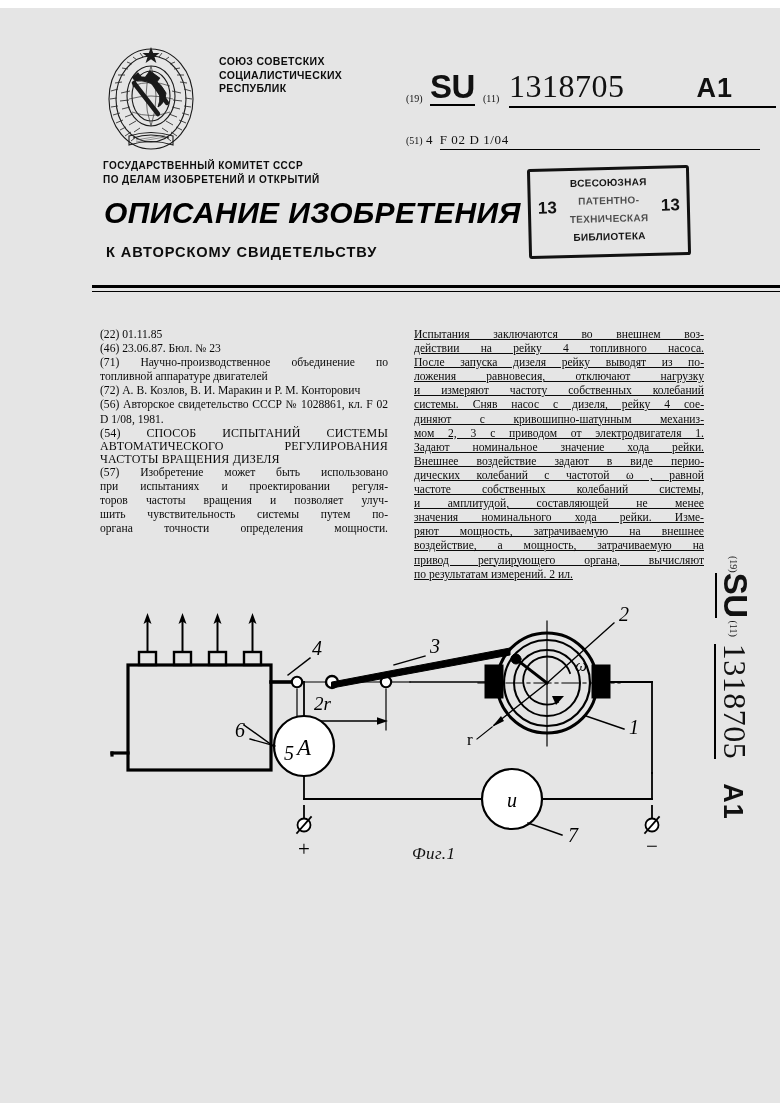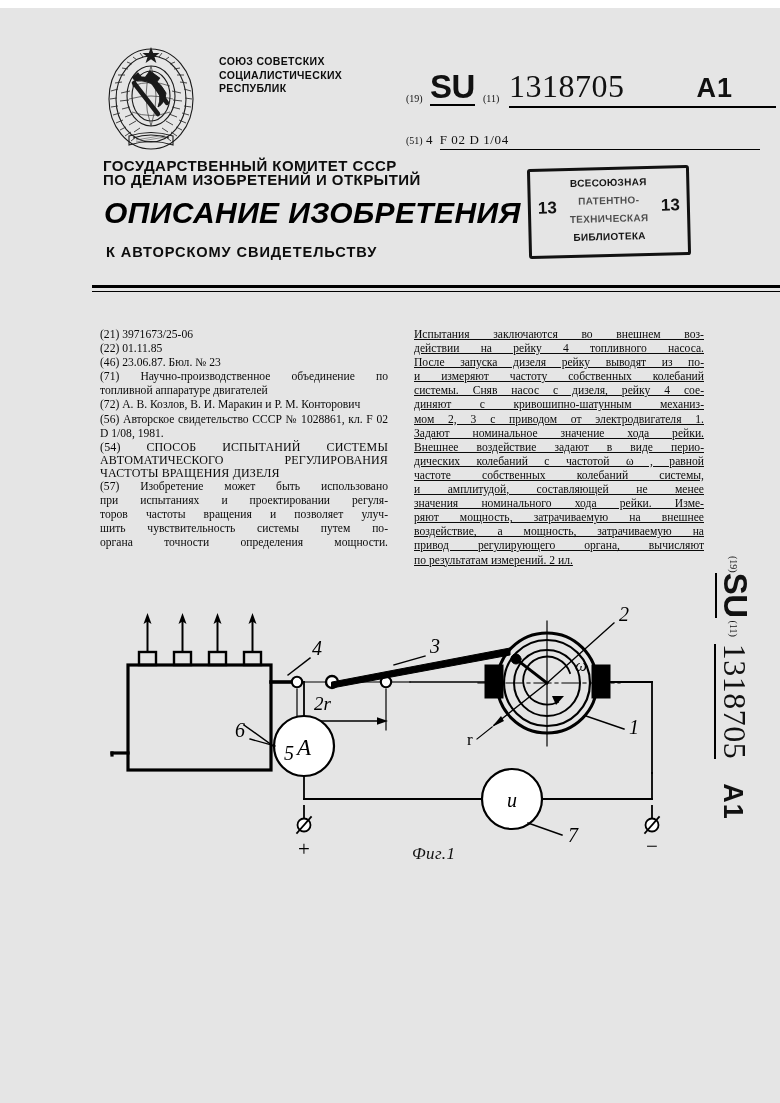--- a/index.html
+++ b/index.html
@@ -44,21 +44,21 @@
     letter-spacing: 0.35px;
     color: #0d0d0d;
   }
   .ussr-name div { white-space: nowrap; }
 
   .committee {
     position: absolute;
     left: 103px; top: 151px;
     font-family: "Liberation Sans", sans-serif;
     font-weight: bold;
-    font-size: 15px;
+    font-size: 10px;
     line-height: 14px;
     letter-spacing: 0.45px;
     color: #0d0d0d;
   }
   .committee div { white-space: nowrap; }
 
   .doc-title {
     position: absolute;
     left: 104px; top: 188px;
     font-family: "Liberation Sans", sans-serif;
@@ -361,40 +361,40 @@
           <div>БИБЛИОТЕКА</div>
         </div>
       </div>
     </div>
   </div>
 
   <div class="rule-thick"></div>
   <div class="rule-thin"></div>
 
   <div class="col col-left">
-    <p class="fld">(21)  3971673/25-06</p>
     <p class="fld">(22)  01.11.85</p>
     <p class="fld">(46)  23.06.87. Бюл. № 23</p>
     <p class="fld justified"><span>(71)</span>&nbsp;<span>Научно-производственное объединение по топливной аппаратуре двигателей</span></p>
     <p class="fld justified"><span>(72)</span>&nbsp;<span>А. В. Козлов, В. И. Маракин и Р. М. Конторович</span></p>
     <p class="fld justified"><span>(56)</span>&nbsp;<span>Авторское свидетельство СССР № 1028861, кл. F 02 D 1/08, 1981.</span></p>
     <p class="fld ttl54 justified"><span>(54)</span>&nbsp;<span>СПОСОБ ИСПЫТАНИЙ СИСТЕМЫ АВТОМАТИЧЕСКОГО РЕГУЛИРОВАНИЯ ЧАСТОТЫ ВРАЩЕНИЯ ДИЗЕЛЯ</span></p>
     <div class="abstract">
       <span class="just-line">(57)  Изобретение может быть использовано</span>
       <span class="just-line">при  испытаниях  и  проектировании  регуля-</span>
       <span class="just-line">торов  частоты  вращения  и  позволяет  улуч-</span>
       <span class="just-line">шить  чувствительность  системы  путем  по-</span>
       <span class="just-line">органа  точности  определения  мощности.</span>
     </div>
   </div>
 
   <div class="col col-right">
     <span class="just-line">Испытания  заключаются  во  внешнем  воз-</span>
     <span class="just-line">действии  на  рейку  4  топливного  насоса.</span>
     <span class="just-line">После запуска дизеля рейку выводят из по-</span>
+    <span class="just-line">ложения  равновесия,  отключают  нагрузку</span>
     <span class="just-line">и  измеряют  частоту  собственных  колебаний</span>
     <span class="just-line">системы. Сняв насос с дизеля, рейку 4 сое-</span>
     <span class="just-line">диняют  с  кривошипно-шатунным  механиз-</span>
     <span class="just-line">мом 2, 3 с приводом от электродвигателя 1.</span>
     <span class="just-line">Задают  номинальное  значение  хода  рейки.</span>
     <span class="just-line">Внешнее  воздействие задают в виде перио-</span>
     <span class="just-line">дических колебаний с  частотой ω , равной</span>
     <span class="just-line">частоте  собственных  колебаний  системы,</span>
     <span class="just-line">и  амплитудой,  составляющей  не  менее</span>
     <span class="just-line">значения  номинального  хода  рейки.  Изме-</span>

